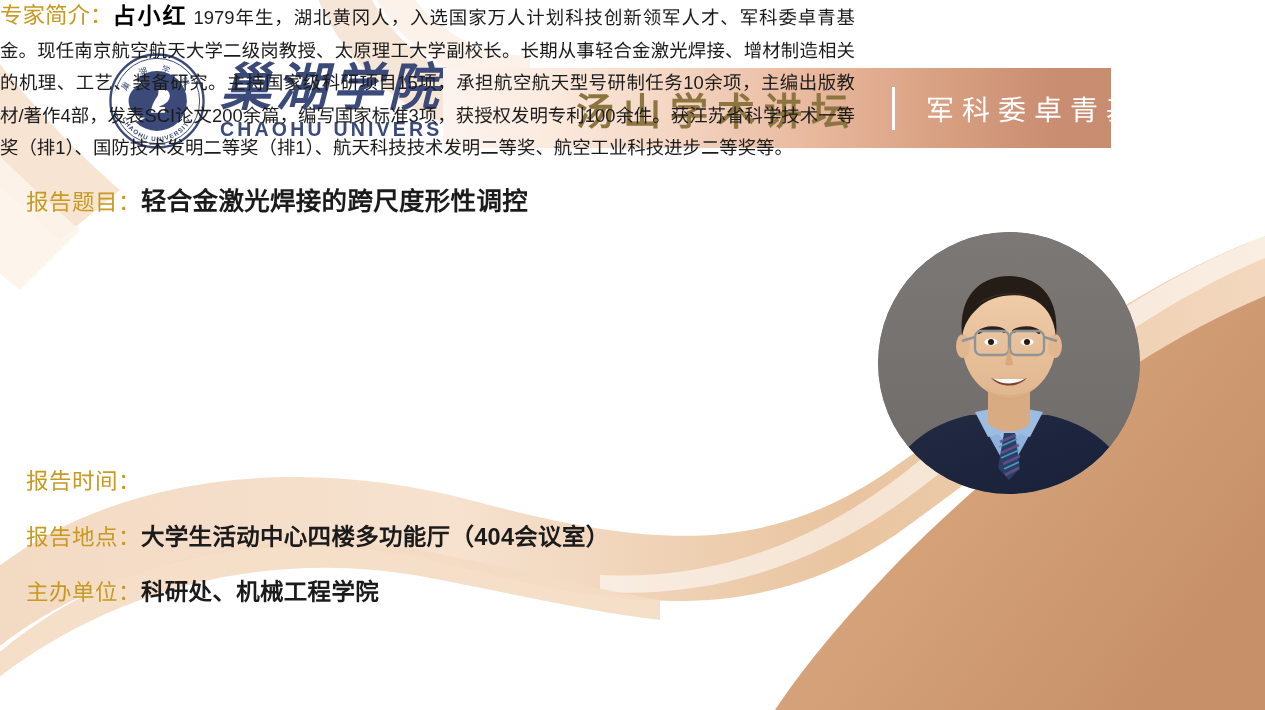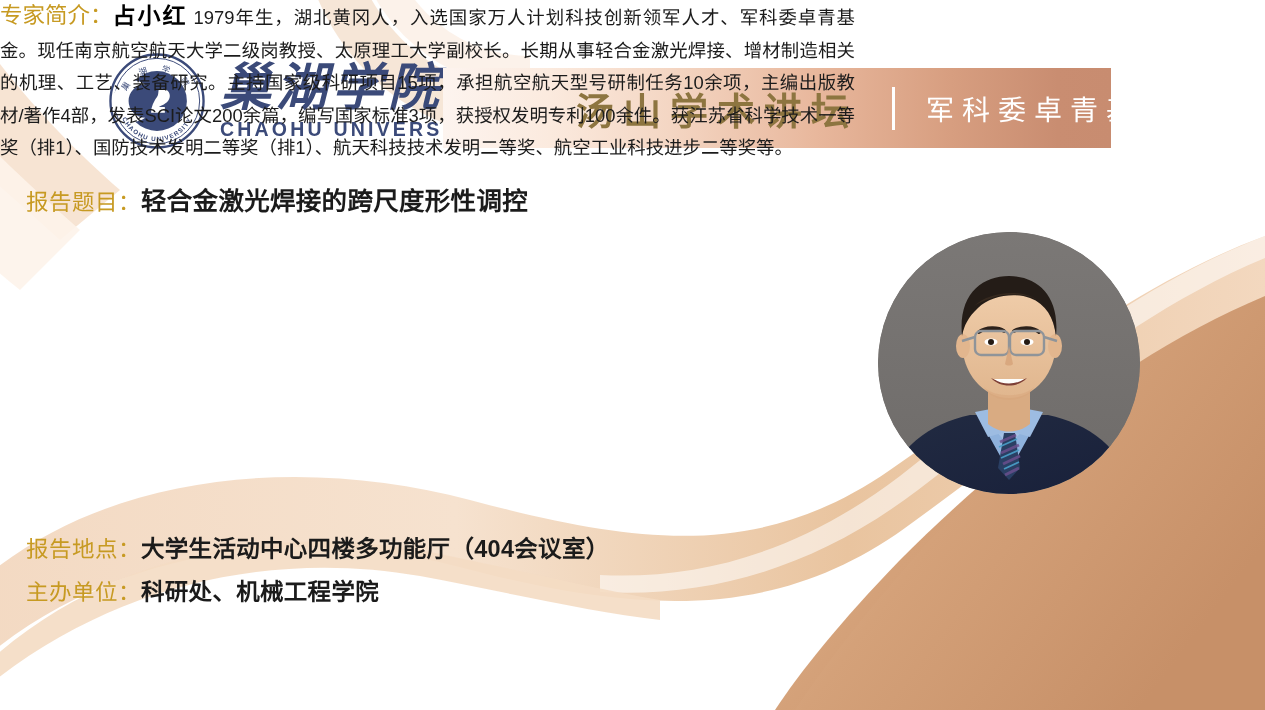--- a/index.html
+++ b/index.html
@@ -171,21 +171,21 @@
     text-justify: inter-ideograph;
   }
   #bio-name {
     font-size: 23px;
     font-weight: 700;
     color: #000000;
     letter-spacing: 1px;
   }
 
   #row-time     { left: 26px; top: 463px; }
-  #row-location { left: 26px; top: 518px; margin-top: 12px; }
+  #row-location { left: 26px; top: 518px; }
   #row-host     { left: 26px; top: 573px; }
 
   
   #portrait {
     position: absolute;
     left: 878px;
     top: 232px;
     width: 262px;
     height: 262px;
     border-radius: 50%;
@@ -406,20 +406,21 @@
       <span class="info-label">报告题目：</span>
       <span class="info-value">轻合金激光焊接的跨尺度形性调控</span>
     </div>
 
     <div id="row-bio">
       <span id="bio-label">专家简介：</span>
       <div id="bio-body"><span id="bio-name">占小红</span><span id="bio-text"> 1979年生，湖北黄冈人，入选国家万人计划科技创新领军人才、军科委卓青基金。现任南京航空航天大学二级岗教授、太原理工大学副校长。长期从事轻合金激光焊接、增材制造相关的机理、工艺、装备研究。主持国家级科研项目15项，承担航空航天型号研制任务10余项，主编出版教材/著作4部，发表SCI论文200余篇，编写国家标准3项，获授权发明专利100余件。获江苏省科学技术一等奖（排1）、国防技术发明二等奖（排1）、航天科技技术发明二等奖、航空工业科技进步二等奖等。</span></div>
     </div>
 
     <div class="info-row" id="row-time">
+      <span class="info-label">报告时间：</span>
     </div>
 
     <div class="info-row" id="row-location">
       <span class="info-label">报告地点：</span>
       <span class="info-value">大学生活动中心四楼多功能厅（404会议室）</span>
     </div>
 
     <div class="info-row" id="row-host">
       <span class="info-label">主办单位：</span>
       <span class="info-value">科研处、机械工程学院</span>

